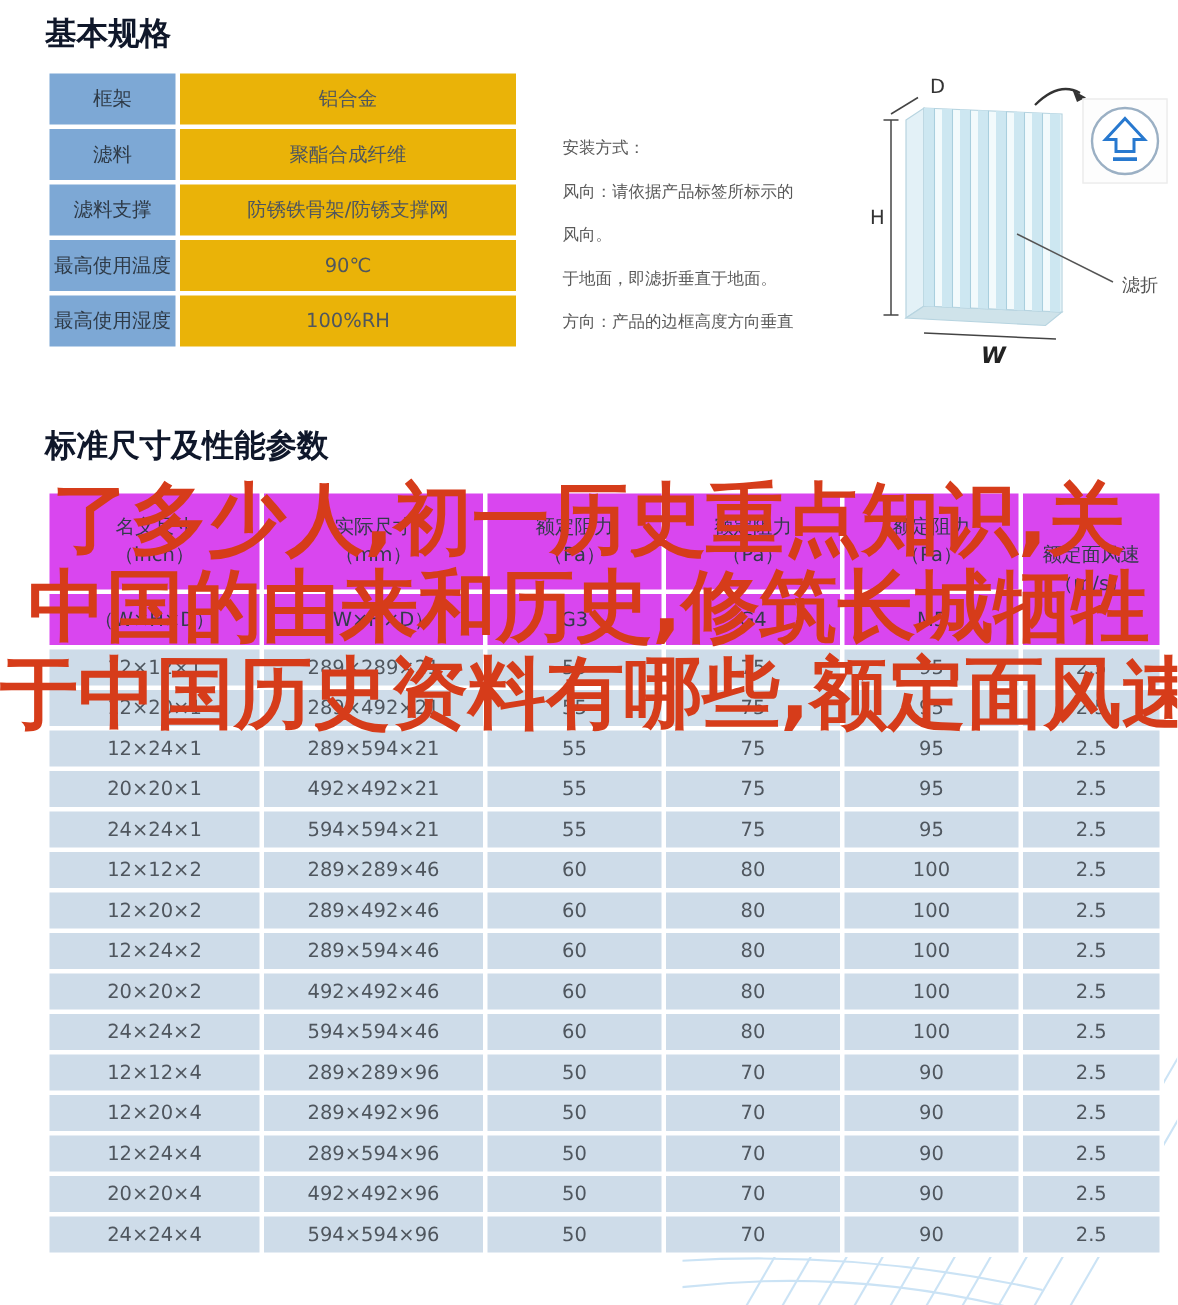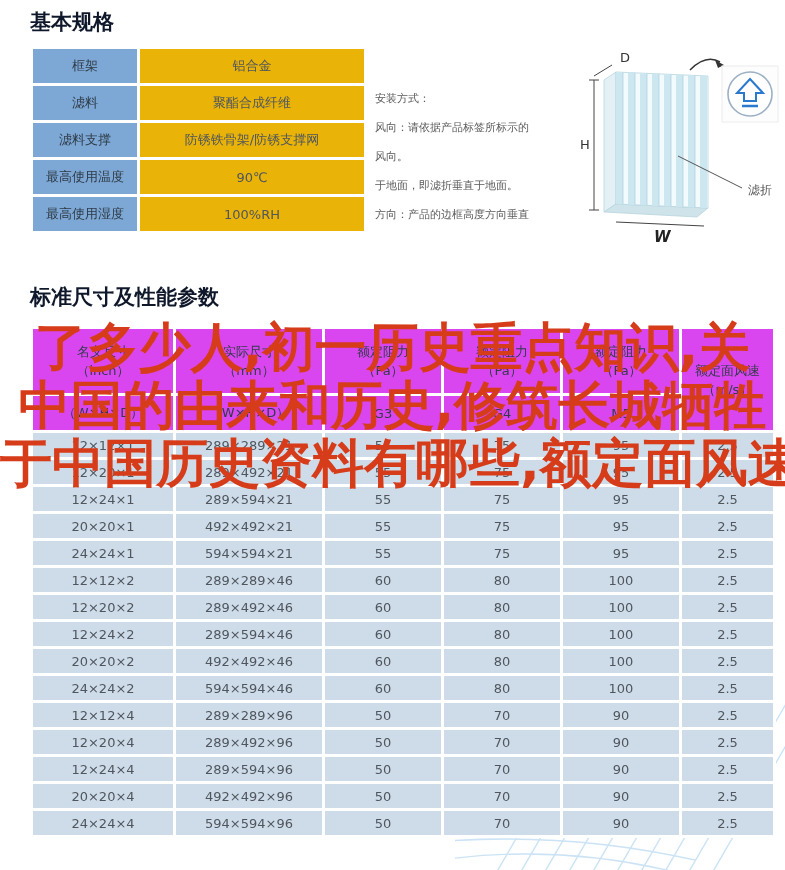--- a/index.html
+++ b/index.html
@@ -7,21 +7,21 @@
   body { font-family:"DejaVu Sans","Liberation Sans",sans-serif; }
   .page { position:relative; width:785px; height:870px; background:#fff; overflow:hidden; }
 
   .sec-title { position:absolute; left:30px; font-size:21px; font-weight:bold; color:#0f172a; }
   .sec-title.t1 { top:8px; }
   .sec-title.t2 { top:283px; }
 
   
   table.spec { position:absolute; left:30px; top:46px; border-collapse:separate; border-spacing:3px; background:#fff; }
   table.spec td { height:34px; text-align:center; vertical-align:middle; font-size:13px; }
-  table.spec td.k { width:104px; background:#7da8d5; color:#2e3a47; }
+  table.spec td.k { width:84px; background:#7da8d5; color:#2e3a47; }
   table.spec td.v { width:224px; background:#eab308; color:#4f565e; }
 
   
   .install { position:absolute; left:375px; top:84px; width:210px; font-size:11px; color:#595959; line-height:29px; }
   .install span { display:block; }
 
   
   .figure { position:absolute; left:578px; top:46px; width:207px; height:200px; }
 
   

